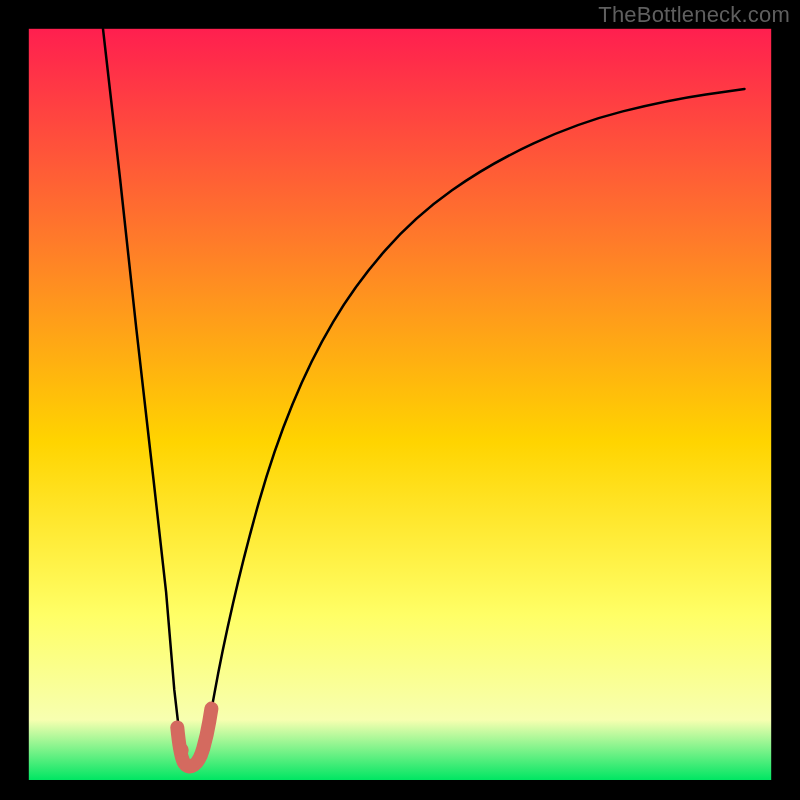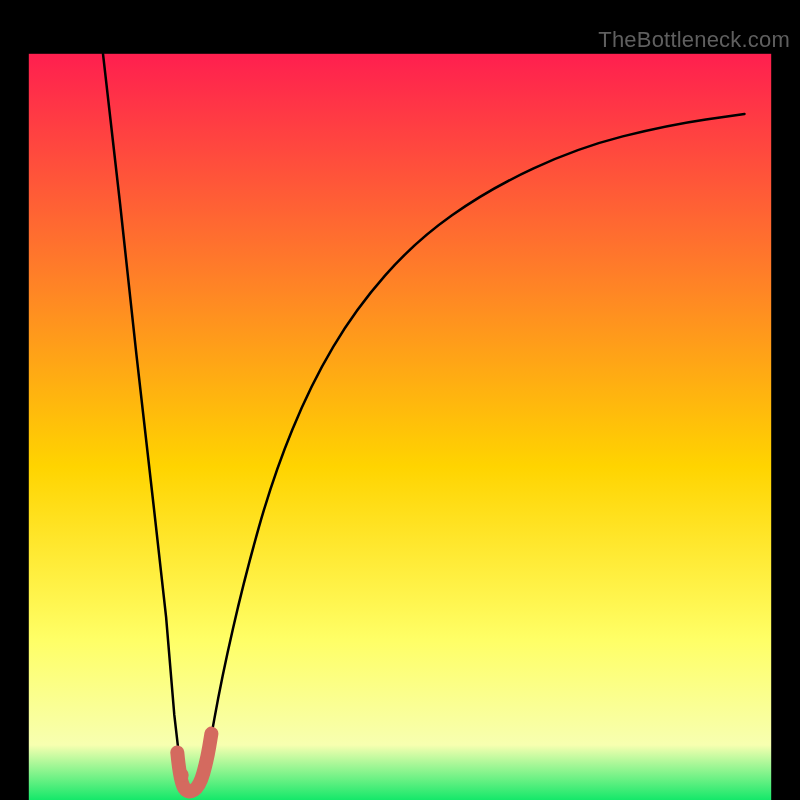--- a/index.html
+++ b/index.html
@@ -8,21 +8,20 @@
     width: 800px;
     height: 800px;
     background: #000000;
     overflow: hidden;
     font-family: Arial, Helvetica, sans-serif;
   }
   .stage {
     position: relative;
     width: 800px;
     height: 588px;
-    margin-top: 25px;
   }
   .watermark {
     position: absolute;
     top: 2px;
     right: 10px;
     font-size: 22px;
     font-weight: 500;
     color: #5f5f5f;
     letter-spacing: 0.2px;
     z-index: 5;

